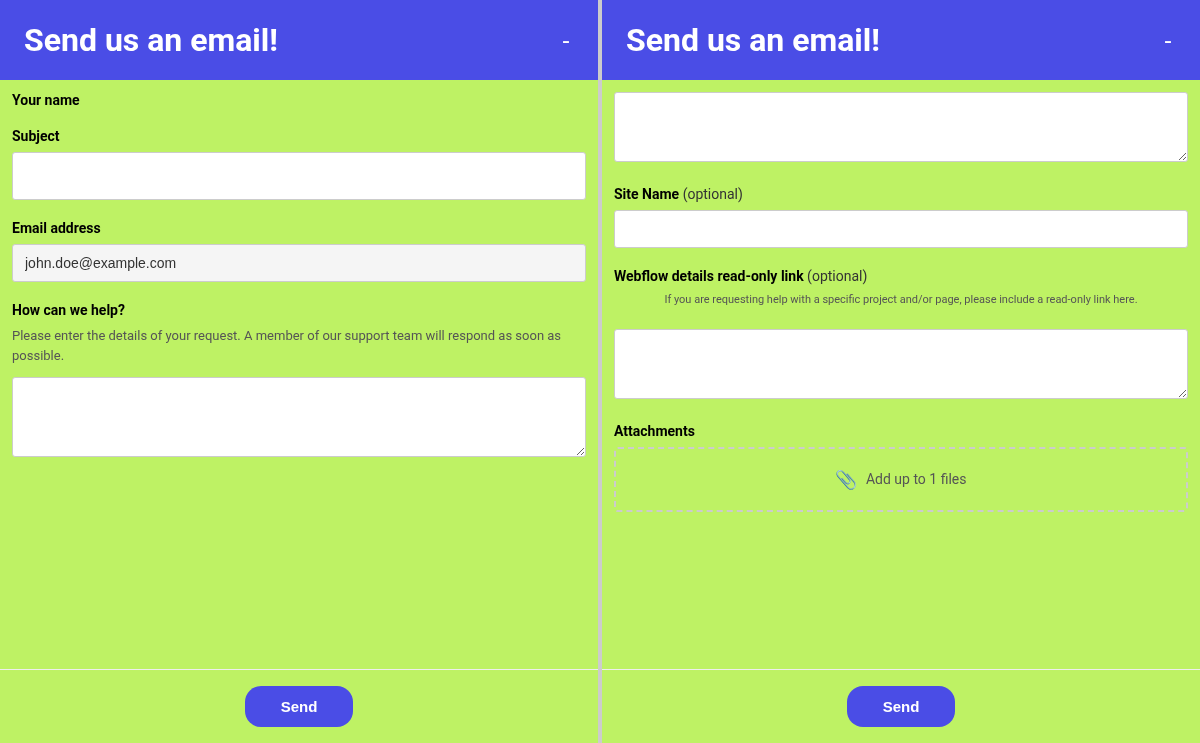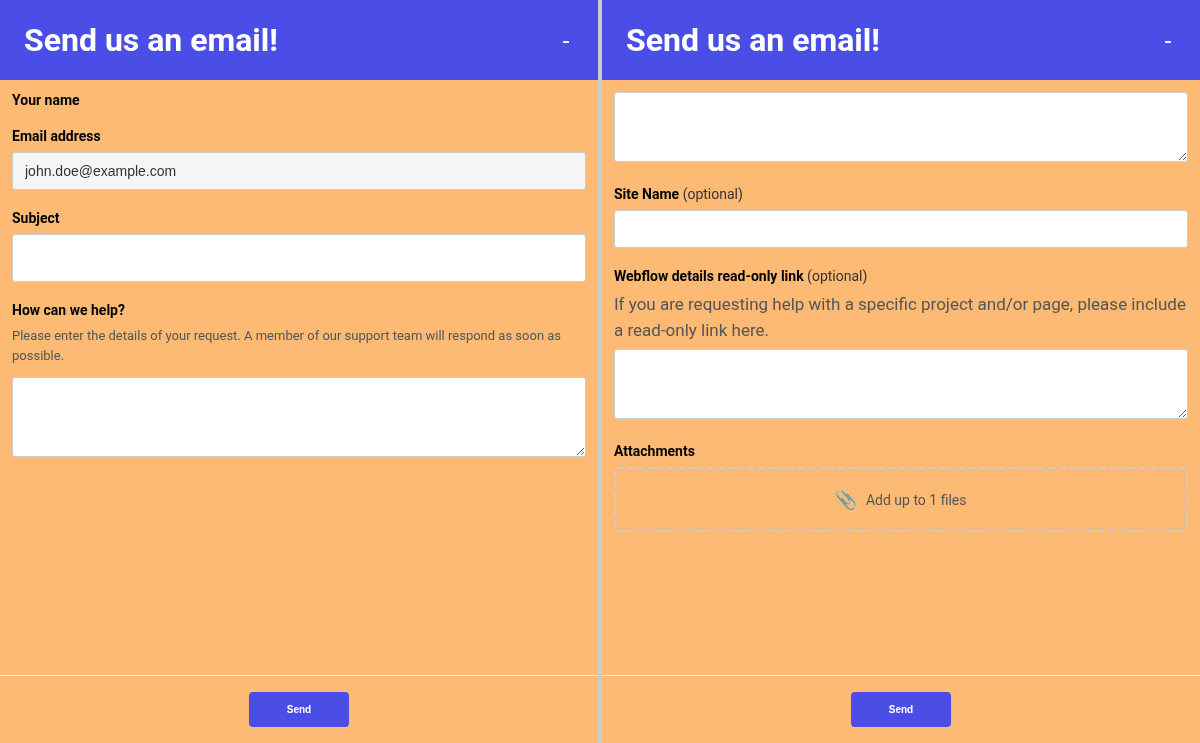--- a/index.html
+++ b/index.html
@@ -13,21 +13,21 @@
       background: #f5f5f5;
       display: flex;
       width: 1200px;
       min-height: 743px;
       overflow: hidden;
     }
 
     .panel {
       width: 600px;
       min-height: 743px;
-      background: #fdba74;
+      background: #bef264;
       display: flex;
       flex-direction: column;
       position: relative;
     }
 
     .panel-header {
       background: #4a4de6;
       color: #fff;
       padding: 20px 24px;
       display: flex;
@@ -111,32 +111,33 @@
       border-top: 1px solid #eee;
       display: flex;
       justify-content: center;
     }
 
     .send-btn {
       background: #4a4de6;
       color: #fff;
       border: none;
       padding: 12px 36px;
-      font-size: 10px;
+      font-size: 15px;
       font-weight: 600;
-      border-radius: 4px;
+      border-radius: 16px;
       cursor: pointer;
       min-width: 100px;
     }
 
     .webflow-description {
-      font-size: 17px;
+      font-size: 11px;
       color: #555;
-      margin-bottom: 6px;
+      margin-bottom: 20px;
       line-height: 1.5;
+      text-align: center;
     }
 
     .attachment-drop {
       border: 2px dashed #ccc;
       border-radius: 4px;
       padding: 20px;
       text-align: center;
       cursor: pointer;
       color: #555;
       font-size: 14px;
@@ -177,27 +178,27 @@
     <h1>Send us an email!</h1>
     <button class="minimize-btn">-</button>
   </div>
 
   <div class="panel-body">
     <div class="form-group">
       <label class="form-label">Your name</label>
     </div>
 
     <div class="form-group">
+      <label class="form-label">Subject</label>
+      <input class="form-input" type="text" style="background: rgb(255, 255, 255); min-height: 48px;">
+    </div>
+
+    <div class="form-group">
       <label class="form-label">Email address</label>
       <input class="form-input" type="email" value="john.doe@example.com" placeholder="john.doe@example.com" style="">
-    </div>
-
-    <div class="form-group">
-      <label class="form-label">Subject</label>
-      <input class="form-input" type="text" style="background: rgb(255, 255, 255); min-height: 48px;">
     </div>
 
     <div class="form-group">
       <label class="form-label">How can we help?</label>
       <p class="help-description">Please enter the details of your request. A member of our support team will respond as soon as possible.</p>
       <textarea class="form-textarea" rows="3" style=""></textarea>
     </div>
   </div>
 
   <div class="panel-footer">

